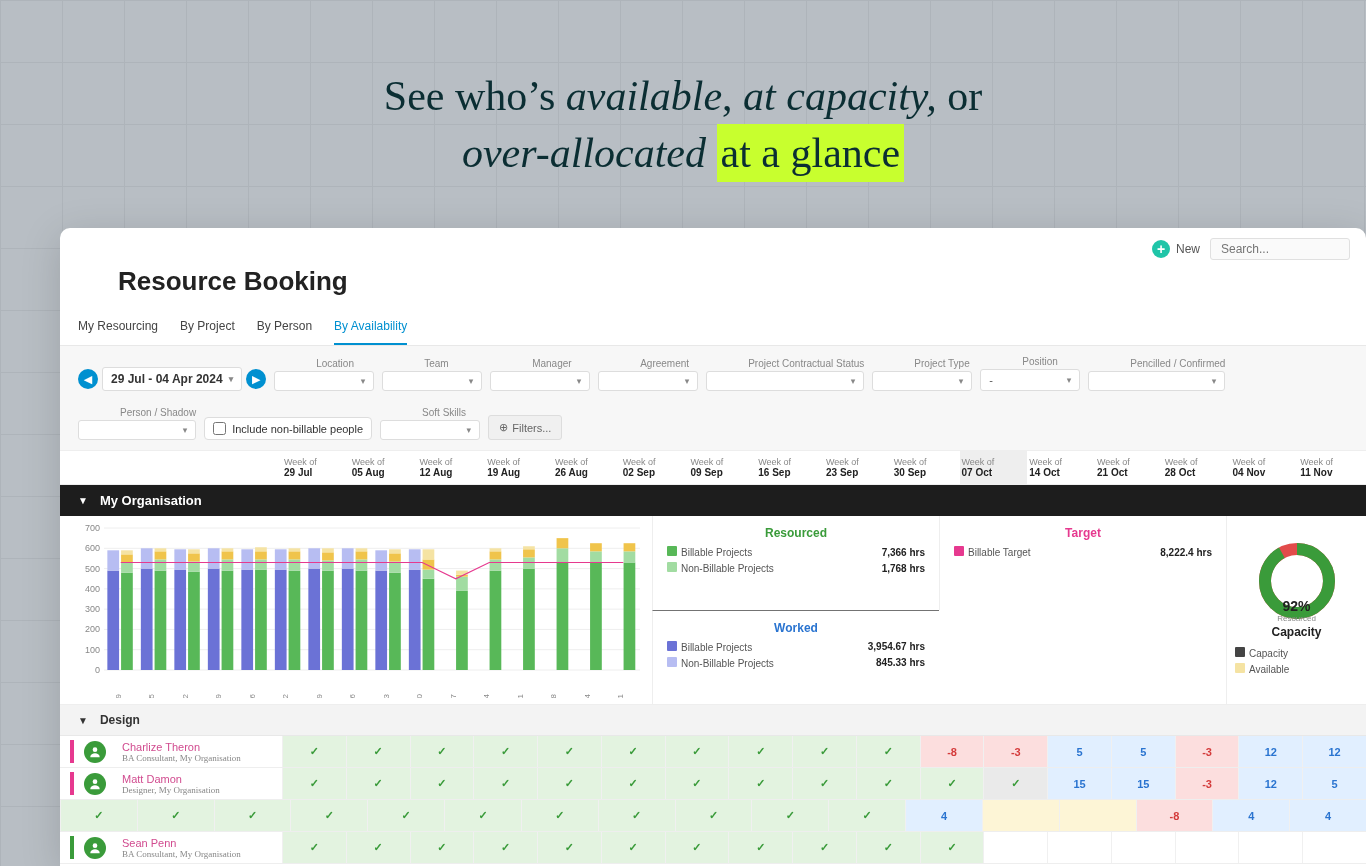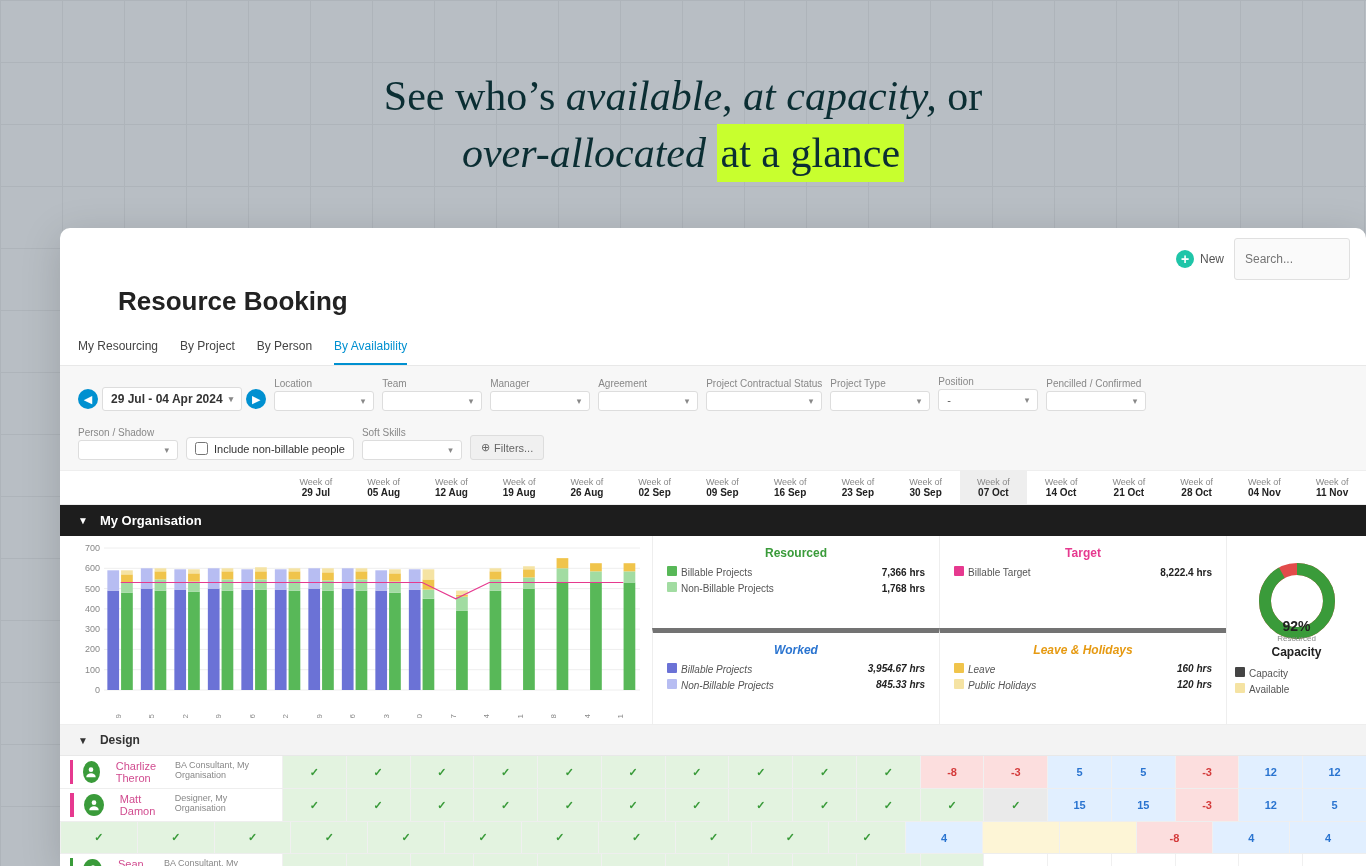--- a/index.html
+++ b/index.html
@@ -40,22 +40,22 @@
 .new-btn {
   display: flex; align-items: center; gap: 6px;
   font-size: 12px; color: #555; cursor: pointer;
 }
 .plus-circle {
   width: 18px; height: 18px; border-radius: 50%;
   background: #1fc5a8; color: #fff; display: flex; align-items: center; justify-content: center;
   font-size: 14px; font-weight: bold;
 }
 .search-input {
-  border: 1px solid #e0e0e0; border-radius: 3px; padding: 13px 10px;
-  font-size: 12px; width: 116px; background: #fafafa;
+  border: 1px solid #e0e0e0; border-radius: 3px; padding: 3px 10px;
+  font-size: 12px; width: 140px; background: #fafafa;
 }
 .page-title {
   font-size: 26px; font-weight: 700; color: #222;
   padding: 6px 18px 14px;
   margin-left: 40px;
 }
 .tabs {
   display: flex; gap: 22px; padding: 0 18px;
   border-bottom: 1px solid #e8e8e8;
 }
@@ -71,39 +71,39 @@
   width: 20px; height: 20px; border-radius: 50%; background: #0090d0;
   color: #fff; display: flex; align-items: center; justify-content: center;
   font-size: 11px; cursor: pointer;
 }
 .date-range {
   border: 1px solid #ddd; padding: 4px 8px; border-radius: 3px; background: #fff;
   font-size: 12px; font-weight: 600; display: flex; align-items: center; gap: 6px;
 }
 .caret { font-size: 9px; color: #888; }
 .filter-group { display: flex; flex-direction: column; gap: 2px; }
-.filter-label { font-size: 10px; color: #888; }
+.filter-label { font-size: 10px; color: #888; margin-left: 42px; }
 .filter-select {
   border: 1px solid #ddd; background: #fff; border-radius: 3px;
   padding: 4px 8px; font-size: 11px; color: #555; min-width: 100px;
   display: flex; justify-content: space-between; align-items: center; cursor: pointer;
 }
 .checkbox-wrap { display: flex; align-items: center; gap: 6px; padding: 4px 8px; border: 1px solid #ddd; border-radius: 4px; background: #fff; }
 .filters-btn {
   display: flex; align-items: center; gap: 4px; padding: 5px 10px;
   border: 1px solid #ddd; background: #f0f0f0; border-radius: 3px; color: #666; cursor: pointer;
 }
 
 .week-header {
   display: flex; align-items: stretch; border-bottom: 1px solid #eee;
   background: #fff;
 }
 .week-header .left-spacer { width: 222px; }
 .week-cell {
-  flex: 1; text-align: center; padding: 6px 2px; font-size: 10px;
+  flex: 1; padding: 6px 2px; font-size: 10px;
 }
 .week-cell .wl { color: #888; font-size: 9px; }
 .week-cell .wd { font-weight: 700; color: #222; }
 .week-cell.hi { background: #eee; }
 
 .org-header {
   background: #1d1d1d; color: #fff; padding: 8px 18px;
   display: flex; align-items: center; gap: 12px; font-size: 13px; font-weight: 600;
 }
 .org-header .chev { font-size: 10px; }
@@ -137,37 +137,37 @@
 }
 .team-header .chev { font-size: 10px; }
 
 .person-row { display: flex; border-bottom: 1px solid #eee; align-items: stretch; min-height: 32px; }
 .person-info { width: 222px; display: flex; align-items: center; gap: 8px; padding: 4px 10px; }
 .avatar {
   width: 22px; height: 22px; border-radius: 50%; background: #3a9b3a;
   display: flex; align-items: center; justify-content: center;
 }
 .avatar svg { width: 14px; height: 14px; fill: #fff; }
-.person-meta { display: flex; flex-direction: row; margin-left: 8px; }
+.person-meta { display: flex; flex-direction: column; margin-left: 8px; }
 .person-name { color: #d14b8f; font-size: 11px; font-weight: 500; }
-.person-role { color: #888; font-size: 9px; }
+.person-role { color: #888; font-size: 9px; font-family: Liberation Serif, serif; }
 .cell {
   flex: 1; display: flex; align-items: center; justify-content: center;
   border-left: 1px solid #f0f0f0; font-size: 11px; font-weight: 600;
 }
 .cell.ok { background: #e3f3e0; color: #3a9b3a; }
 .cell.neg { background: #fcdede; color: #d43b3b; }
 .cell.pos { background: #e1efff; color: #2a74d0; }
 .cell.yel { background: #fdf5d6; }
 .cell.gr  { background: #eaeaea; color: #3a9b3a; }
 .cell.plain { background: #fff; }
 .check::before { content: "✓"; }
 .left-dot { width: 4px; align-self: stretch; background: #e6398f; margin-right: 2px; }
 .person-row .left-dot.green { background: #3a9b3a; }
-.stats-lower { border-top: 5px solid #737373; font-style: italic; }
+.stats-lower { border-top: 1px solid #737373; }
 </style>
 </head>
 <body>
 
 <div class="grid-bg"></div>
 
 <div class="headline">
   <span>See who’s </span><em>available</em><span>, </span><em>at capacity,</em><span> or </span><br>
   <em>over-allocated</em><span> </span><span class="hl">at a glance</span>
 </div>
@@ -523,33 +523,20 @@
             <div class="stat-line">
               <span><span class="swatch" style="background:#6b72d6"></span>Billable Projects</span>
               <span class="stat-val">3,954.67 hrs</span>
             </div>
             <div class="stat-line">
               <span><span class="swatch" style="background:#b7bdf2"></span>Non-Billable Projects</span>
               <span class="stat-val">845.33 hrs</span>
             </div>
           </div>
       </div>
-      <div class="stat-block stats-lower">
-        <div class="stat-title orange">Leave &amp; Holidays</div>
-        <div id="stats-leave">
-            <div class="stat-line">
-              <span><span class="swatch" style="background:#f0c44b"></span>Leave</span>
-              <span class="stat-val">160 hrs</span>
-            </div>
-            <div class="stat-line">
-              <span><span class="swatch" style="background:#f5e3a3"></span>Public Holidays</span>
-              <span class="stat-val">120 hrs</span>
-            </div>
-          </div>
-      </div>
     </div>
   </div>
 
   <div class="team-header">
     <span class="chev">▼</span>
     <span>Design</span>
   </div>
 
   <div id="people-rows">
       <div class="person-row">

